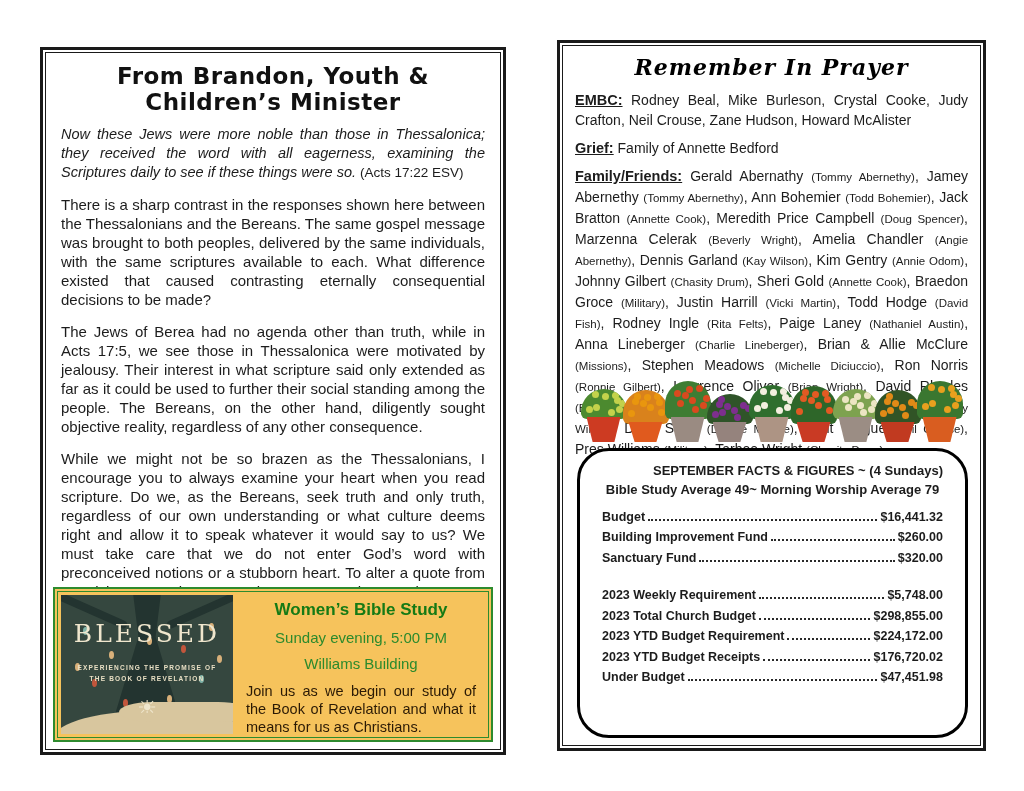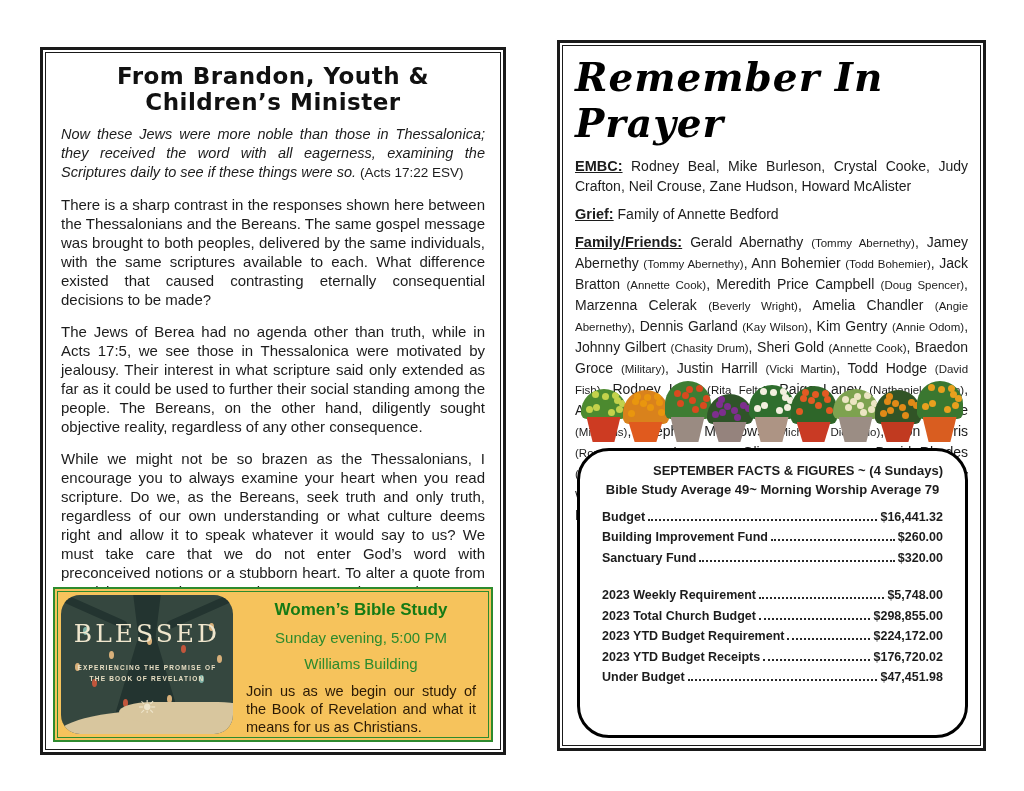--- a/index.html
+++ b/index.html
@@ -22,21 +22,21 @@
   .scripture{font-size:14.5px;line-height:19px;text-align:justify;font-style:italic;margin:0 0 13px 0;}
   .scripture .ref{font-style:normal;font-size:13.5px;}
   .body-par{font-size:15px;line-height:19px;text-align:justify;margin:0 0 13px 0;}
   .contact-line{font-size:15px;margin:2px 0 0 0;}
 
   
   .bsbox{position:absolute;left:7px;right:7px;bottom:7px;height:155px;
     background:#f6c35c;border:2px solid #2e8b2e;padding:2px;box-sizing:border-box;}
   .bsbox-inner{border:1px solid #2e8b2e;height:100%;box-sizing:border-box;display:flex;align-items:stretch;background:#f6c35c;}
   .cover{flex:0 0 172px;margin:3px;position:relative;background:#35473f;overflow:hidden;
-    display:flex;flex-direction:column;align-items:center;border-radius:19px;}
+    display:flex;flex-direction:column;align-items:center;}
   .cover .trunk{position:absolute;left:0;top:0;width:100%;height:100%;
     background:#233430;clip-path:polygon(42% 0,58% 0,55% 30%,72% 100%,28% 100%,45% 30%);}
   .cover .branch1,.cover .branch2{position:absolute;top:8%;width:46%;height:8px;background:#233430;border-radius:4px;}
   .branch1{left:-6%;transform:rotate(24deg);}
   .branch2{right:-6%;transform:rotate(-24deg);}
   .cover .leaves{position:absolute;left:50%;top:30%;width:5px;height:8px;border-radius:50%;background:#d8b07a;
     box-shadow:34px 8px 0 #c2563c,-38px 14px 0 #d8b07a,52px 38px 0 #7fb3a8,-55px 42px 0 #c2563c,
       62px -14px 0 #d8b07a,-64px -10px 0 #7fb3a8,20px 58px 0 #d8b07a,-24px 62px 0 #c2563c,
       70px 18px 0 #d8b07a,-72px 26px 0 #d8b07a;}
   .cover .sand{position:absolute;bottom:-6px;left:-8px;right:-8px;height:30px;background:#d8c69e;
@@ -49,22 +49,22 @@
   .cover-sun{position:relative;z-index:2;margin-top:16px;width:26px;height:13px;overflow:hidden;}
   .cover-sun::before{content:"☀";display:block;font-size:22px;line-height:22px;color:#efe6cd;margin-top:-3px;text-align:center;}
   .bs-text{flex:1;padding:6px 12px 4px 10px;display:flex;flex-direction:column;}
   .bs-title{text-align:center;color:#157a15;font-weight:bold;font-size:17px;margin:2px 0 0 0;}
   .bs-time,.bs-loc{text-align:center;color:#2c8a2c;font-size:15px;margin:9px 0 0 0;}
   .bs-desc{color:#2b1a05;font-size:14.5px;line-height:18px;text-align:justify;margin:10px 0 0 0;}
 
   
   .pr-content{padding:4px 12px 0 12px;}
   .pr-title{
-    text-align:left;font-family:"DejaVu Serif", serif;font-style:italic;font-weight:bold;
-    font-size:39px;margin:4px 0 10px 0;color:#000;letter-spacing:1px;
+    text-align:center;font-family:"DejaVu Serif", serif;font-style:italic;font-weight:bold;
+    font-size:22px;margin:4px 0 10px 0;color:#000;letter-spacing:1px;
   }
   .prayer{font-size:14px;line-height:20px;text-align:justify;margin:0 0 8px 0;}
   .plabel{font-weight:bold;text-decoration:underline;font-size:14.5px;}
   .fname{font-size:14px;}
   .fnote{font-size:11.5px;}
 
   
   .pots-row{position:absolute;left:8px;right:8px;bottom:303px;height:64px;
     display:flex;justify-content:center;align-items:flex-end;}
   .pot-unit{width:46px;margin:0 -2px;display:flex;flex-direction:column;align-items:center;position:relative;}

